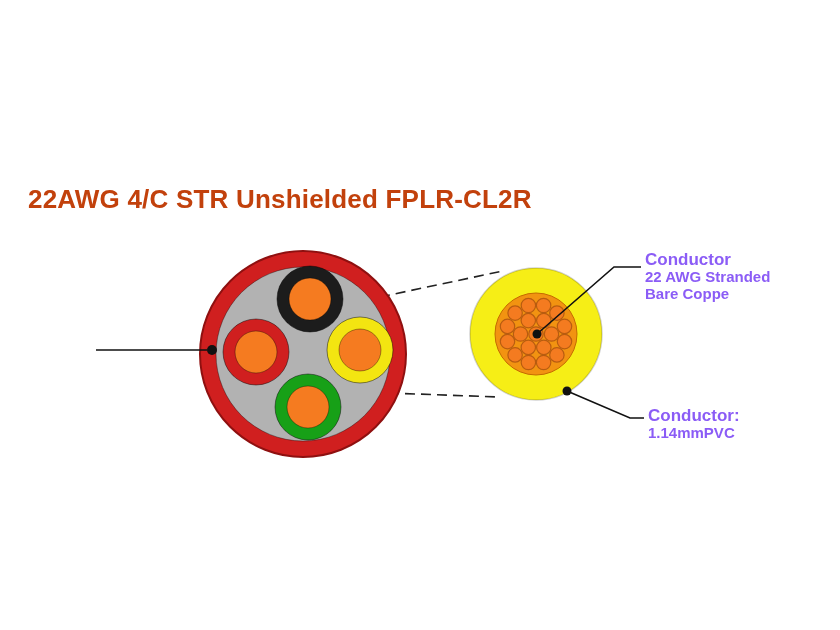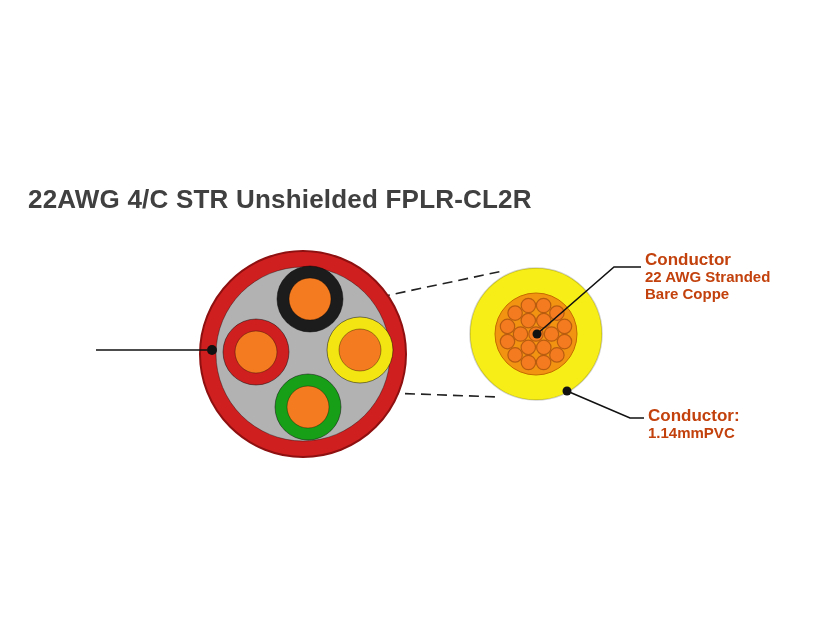--- a/index.html
+++ b/index.html
@@ -19,27 +19,27 @@
     position: absolute;
     left: 0;
     top: 0;
   }
   .page-title {
     position: absolute;
     left: 28px;
     top: 184px;
     font-size: 26px;
     font-weight: bold;
-    color: #404040;
+    color: #c2410c;
     letter-spacing: 0.2px;
     white-space: nowrap;
   }
   .callout {
     position: absolute;
-    color: #c2410c;
+    color: #8b5cf6;
     line-height: 1.13;
     white-space: nowrap;
   }
   .callout .label-title {
     font-size: 17px;
     font-weight: bold;
   }
   .callout .label-detail {
     font-size: 15px;
     font-weight: bold;

